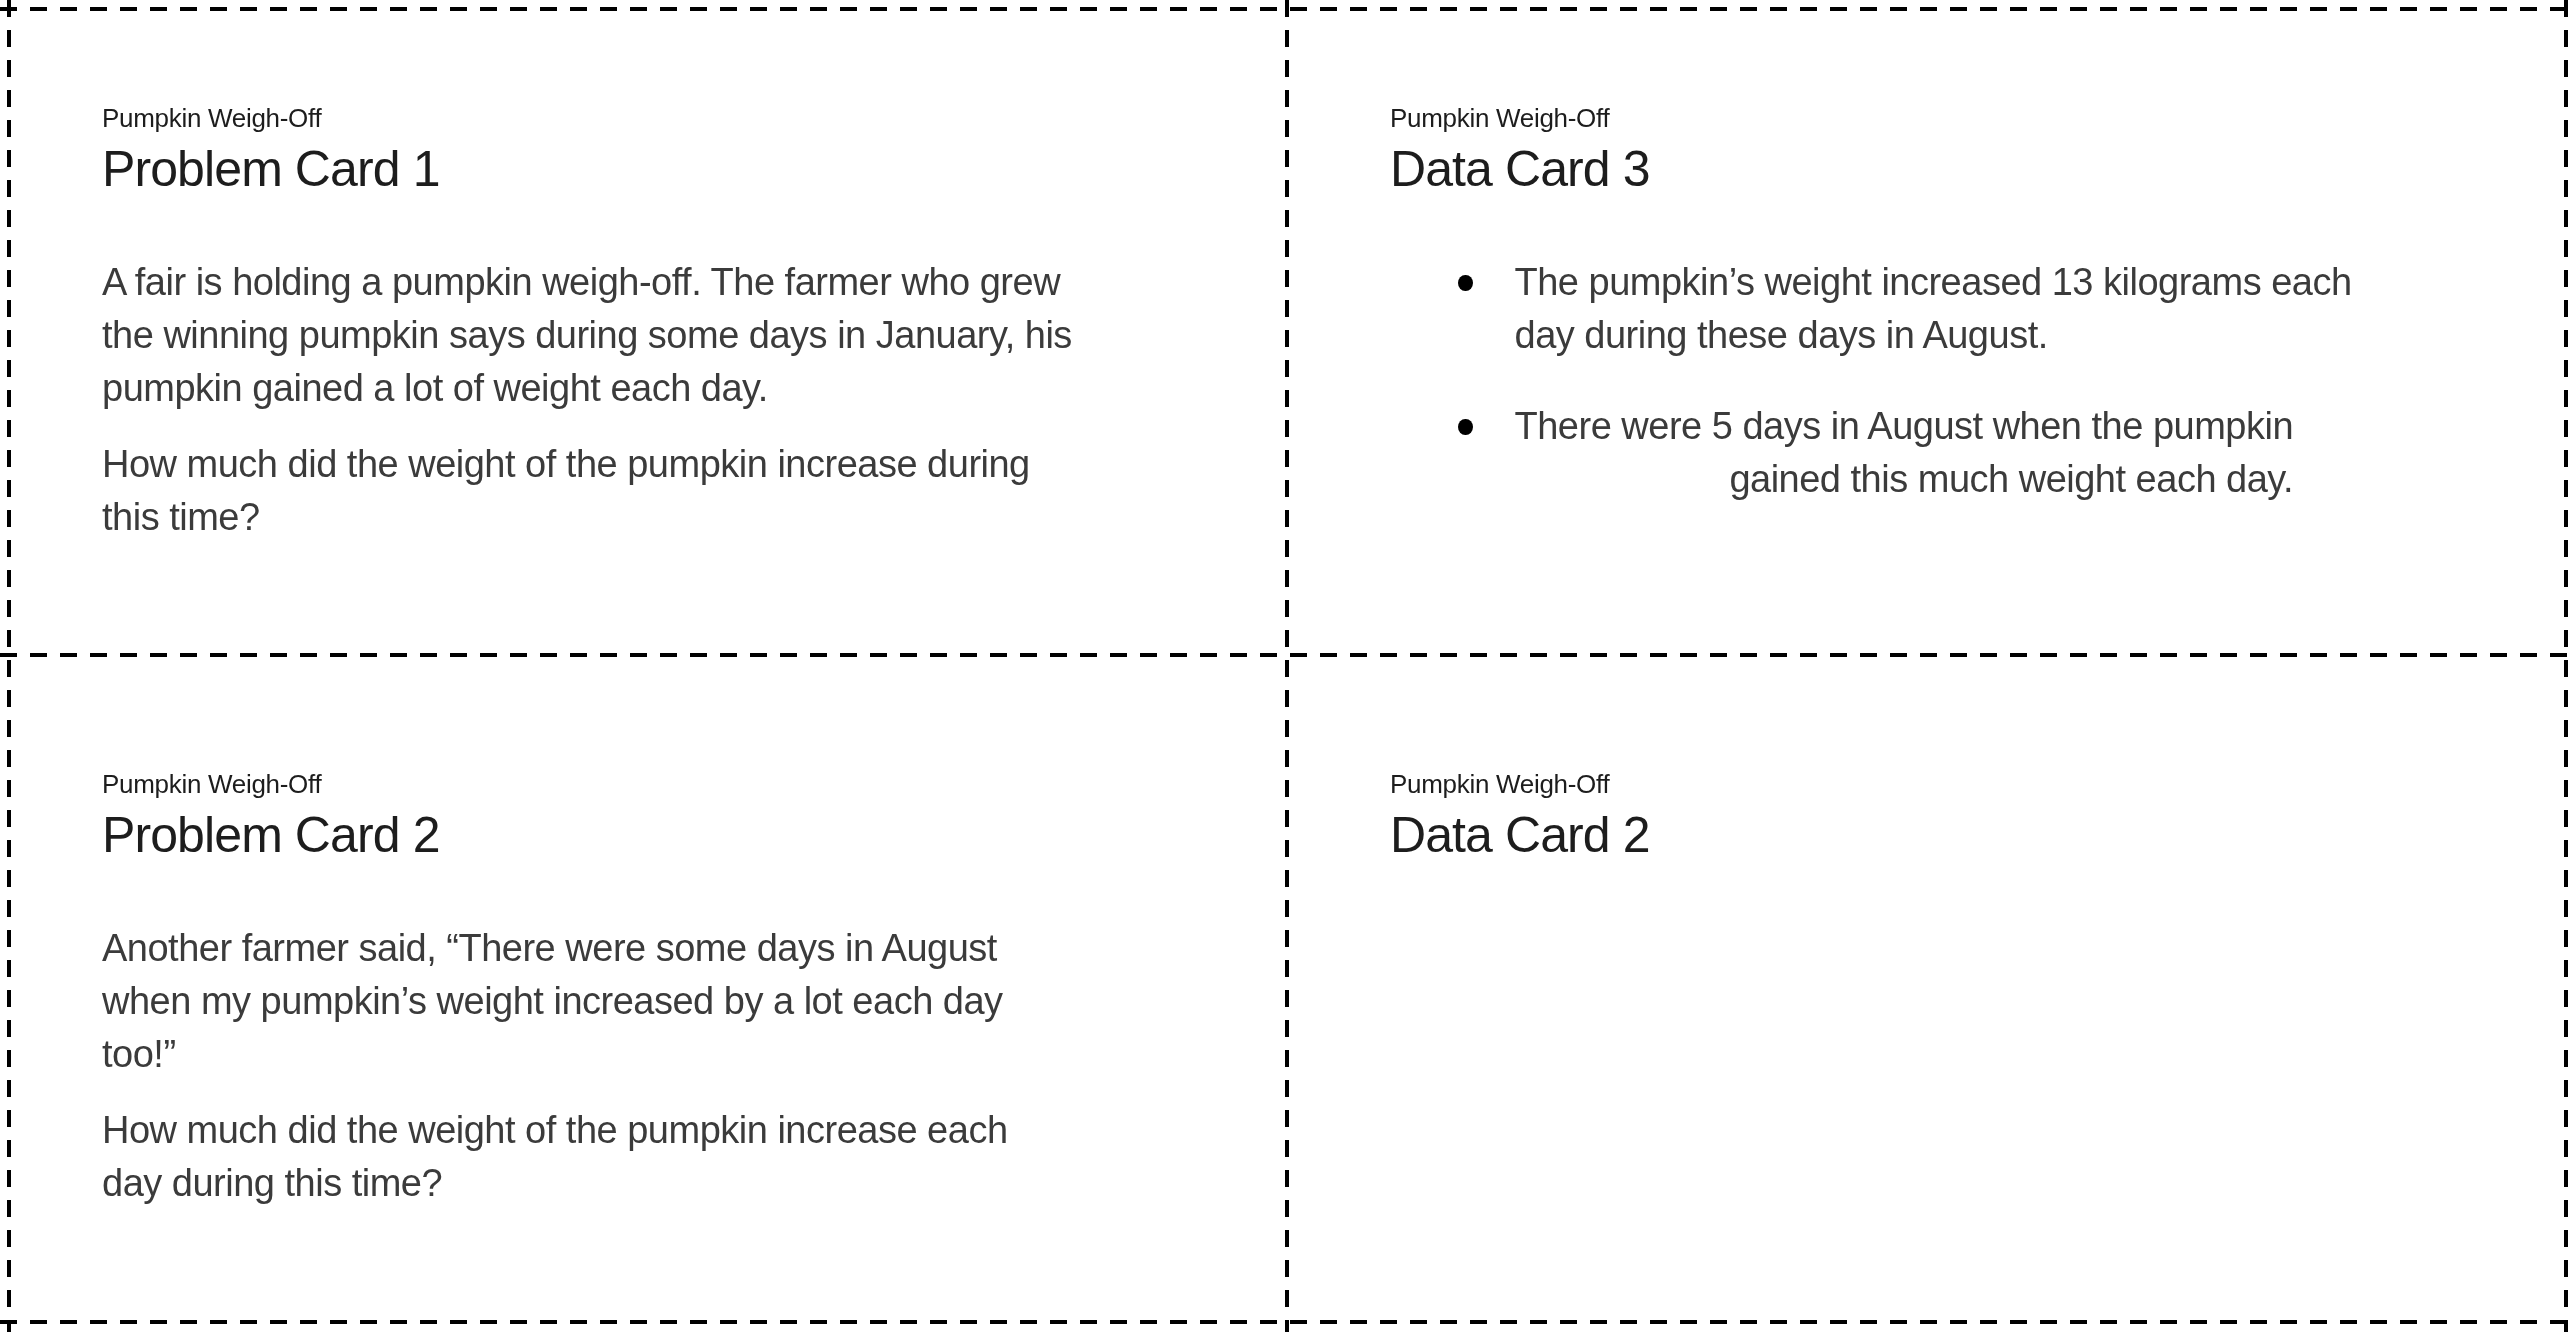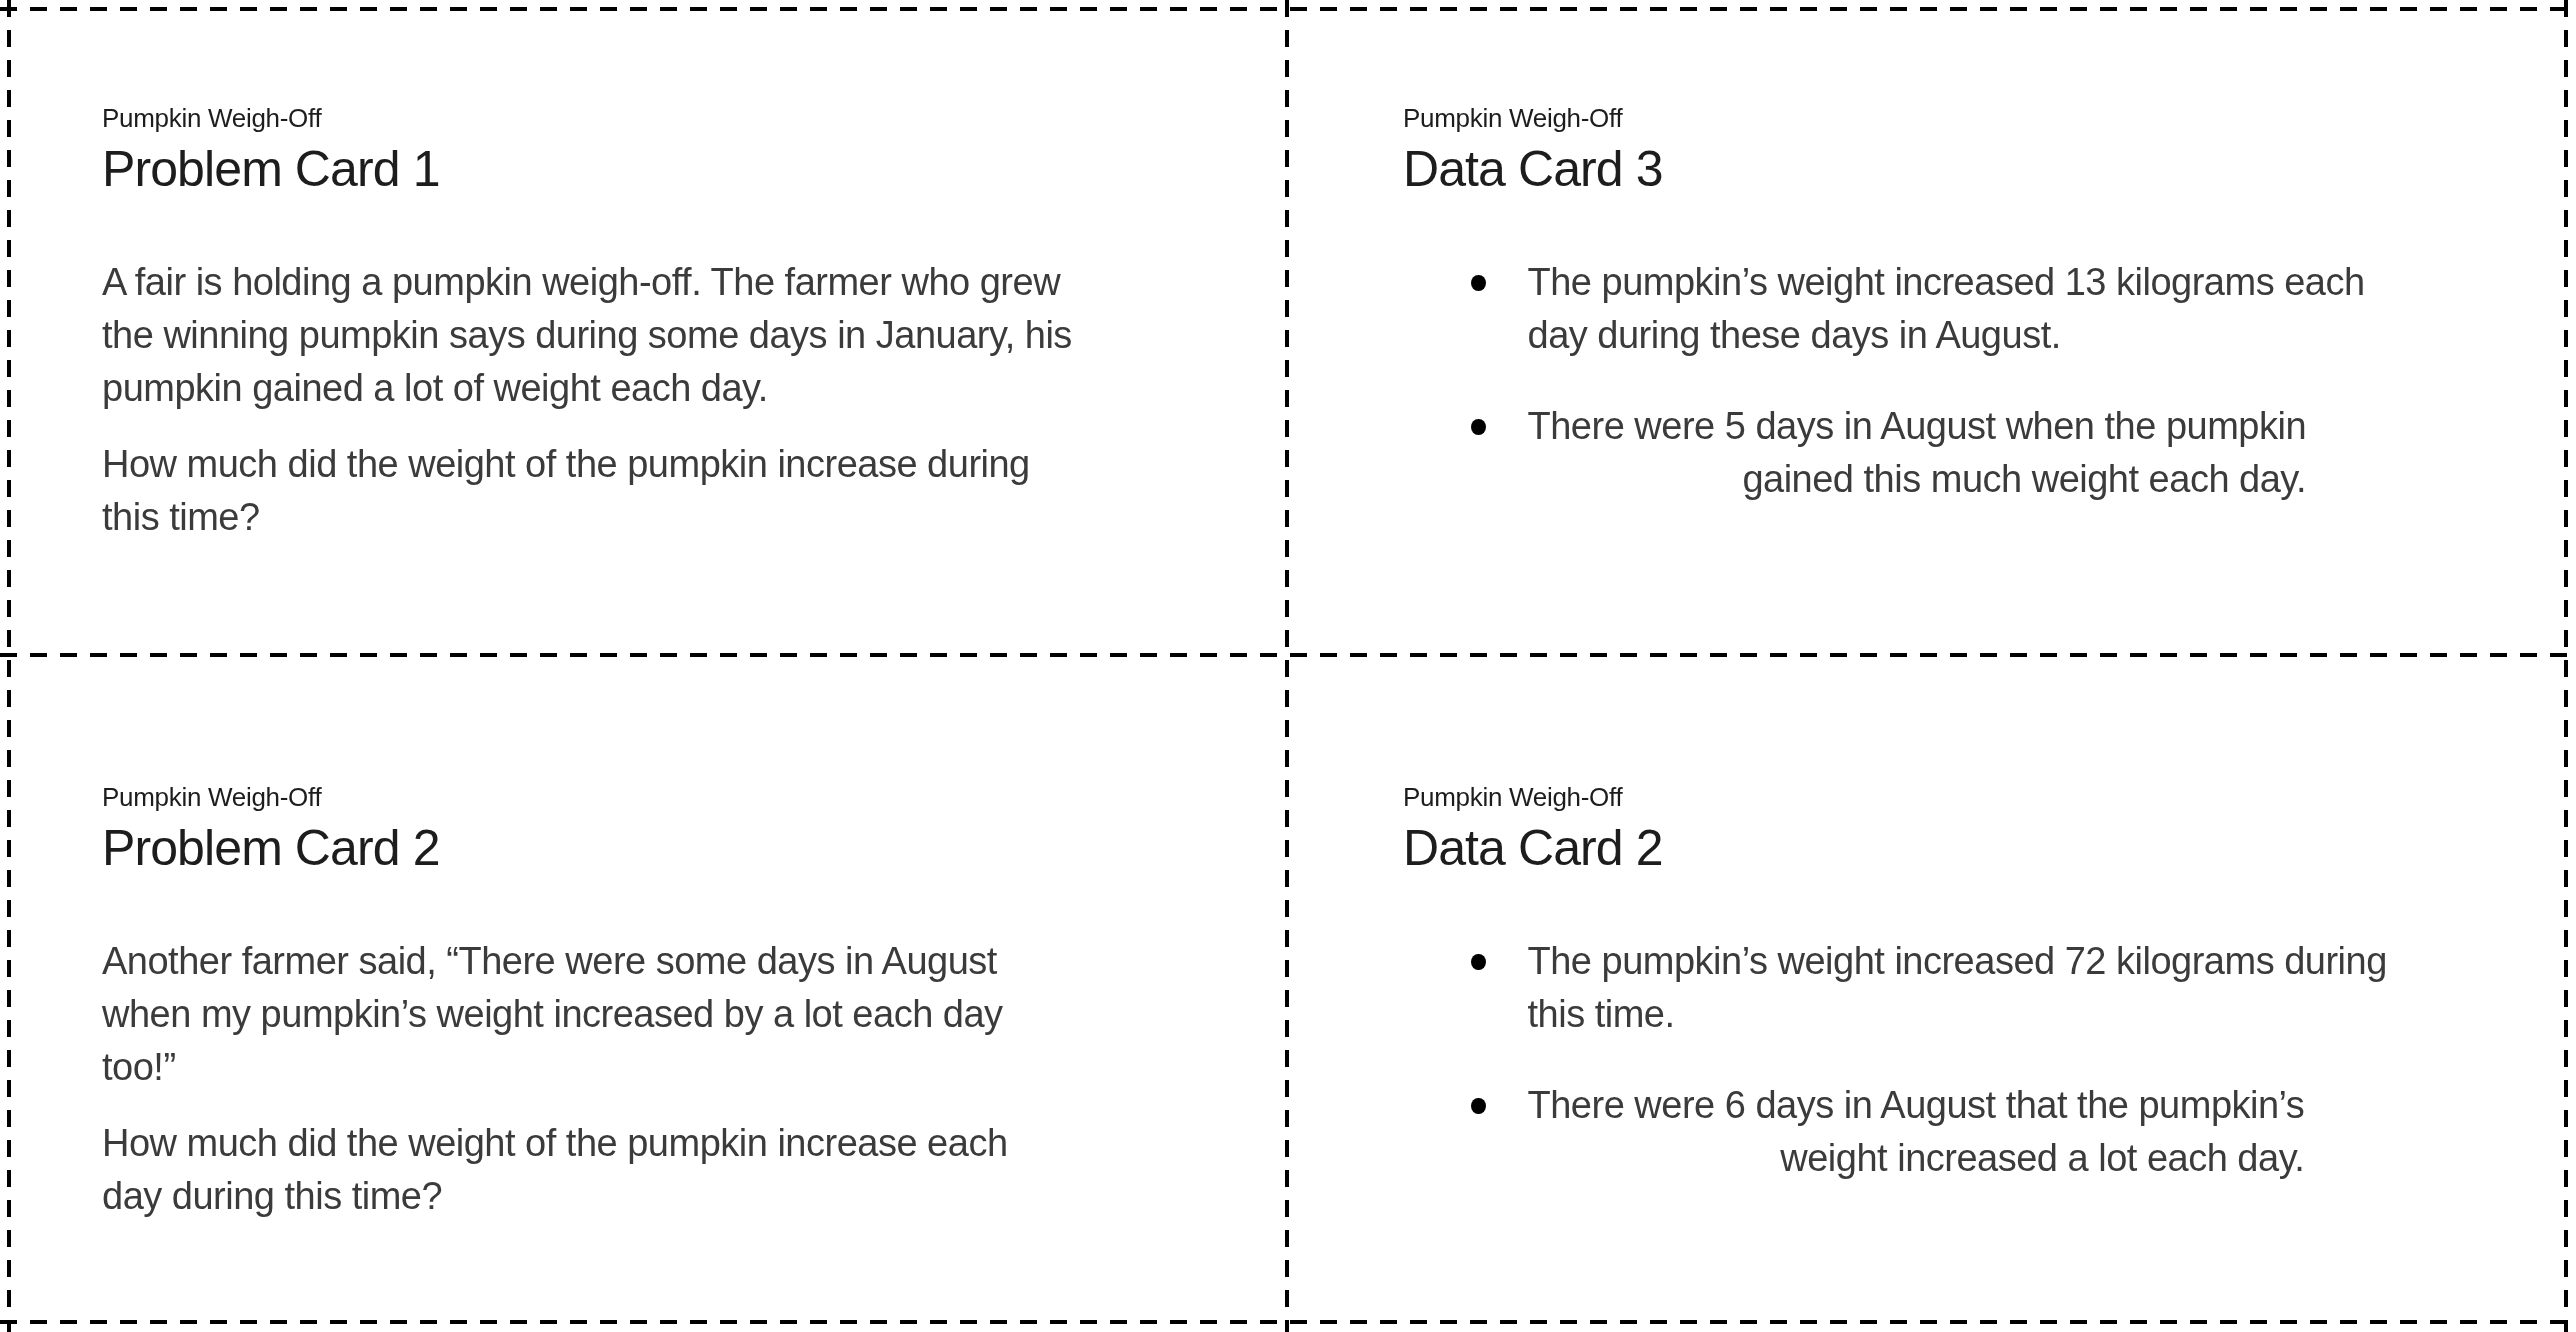--- a/index.html
+++ b/index.html
@@ -16,21 +16,20 @@
     overflow: hidden;
   }
   .grid {
     position: absolute;
     left: 0; top: 0;
     width: 2576px;
     height: 1332px;
     display: grid;
     grid-template-columns: 1288px 1288px;
     grid-template-rows: 666px 666px;
-    gap: 13px;
   }
   .card {
     box-sizing: border-box;
     padding: 101px 60px 0 102px;
     overflow: hidden;
   }
   .kicker {
     font-size: 26px;
     line-height: 34px;
     color: #1d1d1d;
@@ -144,32 +143,20 @@
       <p class="para">Another farmer said, “There were some days in August
 when my pumpkin’s weight increased by a lot each day
 too!”</p>
       <p class="para">How much did the weight of the pumpkin increase each
 day during this time?</p>
     </section>
 
     <section class="card">
       <div class="kicker">Pumpkin Weigh-Off</div>
       <h2 class="title">Data Card 2</h2>
-      <ul class="bullets">
-        <li class="bullet-item">
-          <span class="dot"></span>
-          <span class="btext">The pumpkin’s weight increased 72 kilograms during
-this time.</span>
-        </li>
-        <li class="bullet-item">
-          <span class="dot"></span>
-          <span class="btext">There were 6 days in August that the pumpkin’s
-weight increased a lot each day.</span>
-        </li>
-      </ul>
     </section>
 
   </div>
 
   <div class="hline b-top"></div>
   <div class="hline b-hmid"></div>
   <div class="hline b-bottom"></div>
   <div class="vline b-left"></div>
   <div class="vline b-vmid"></div>
   <div class="vline b-right"></div>

